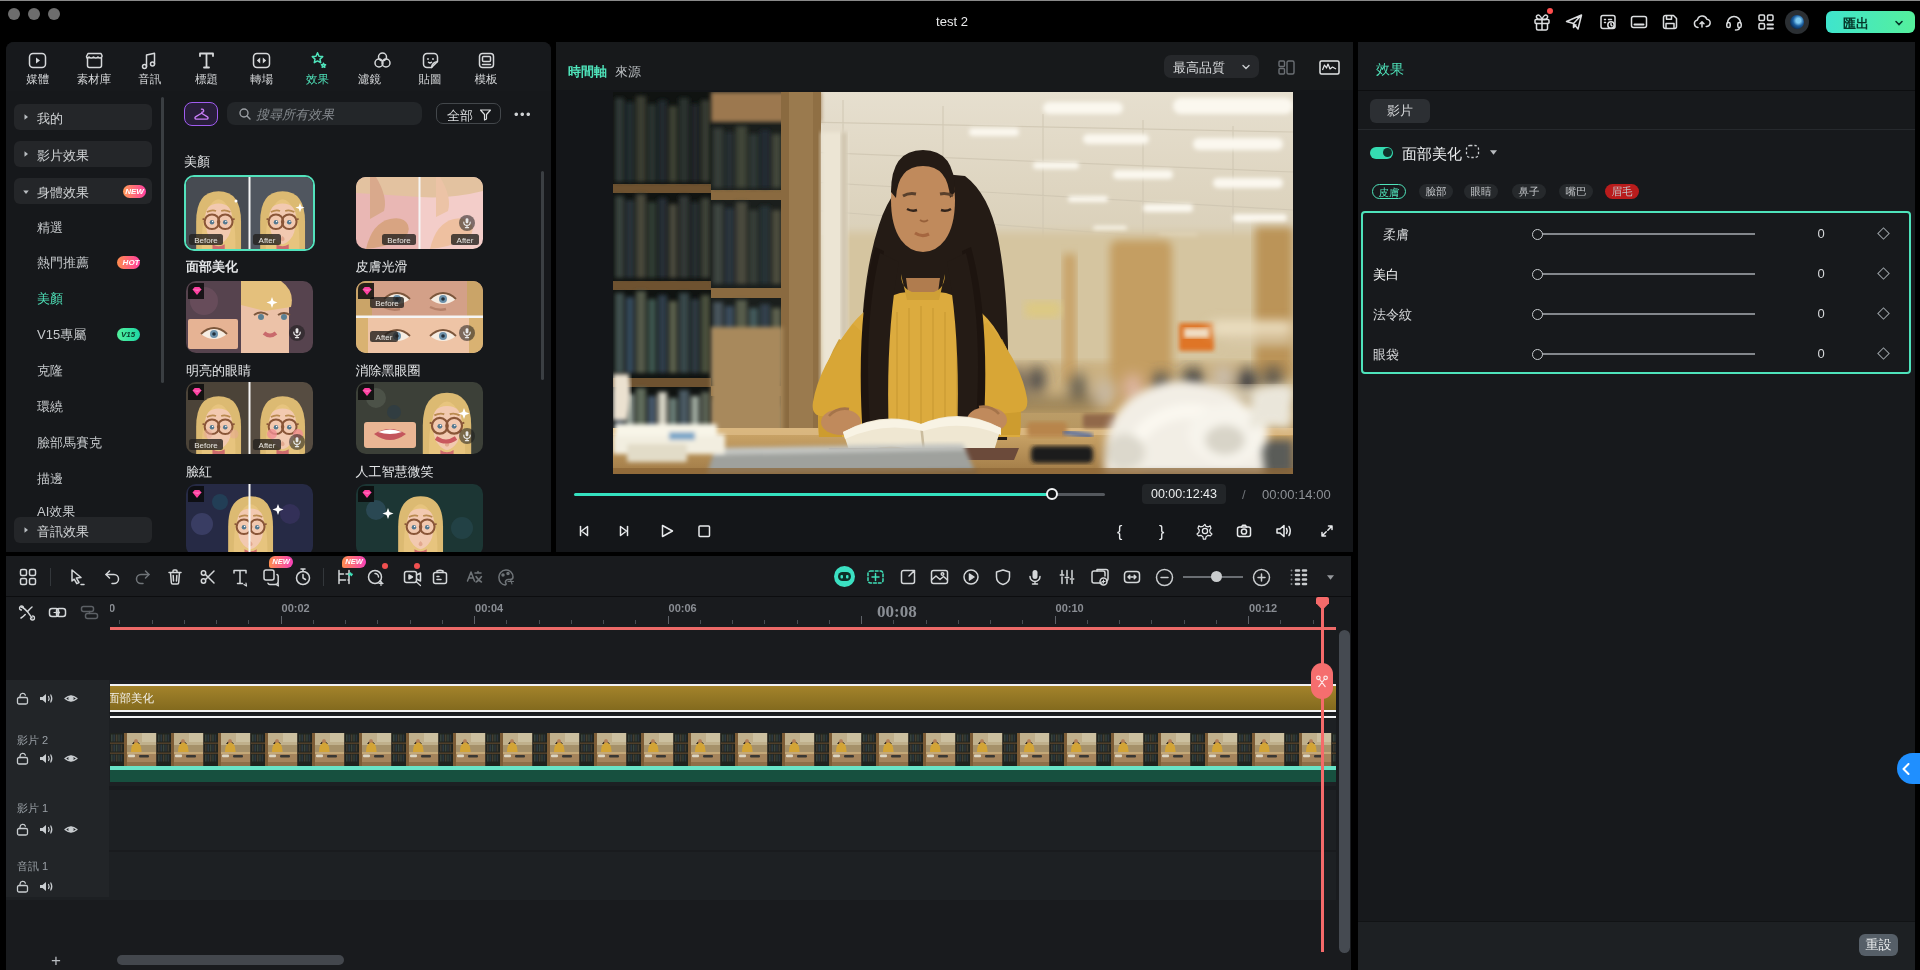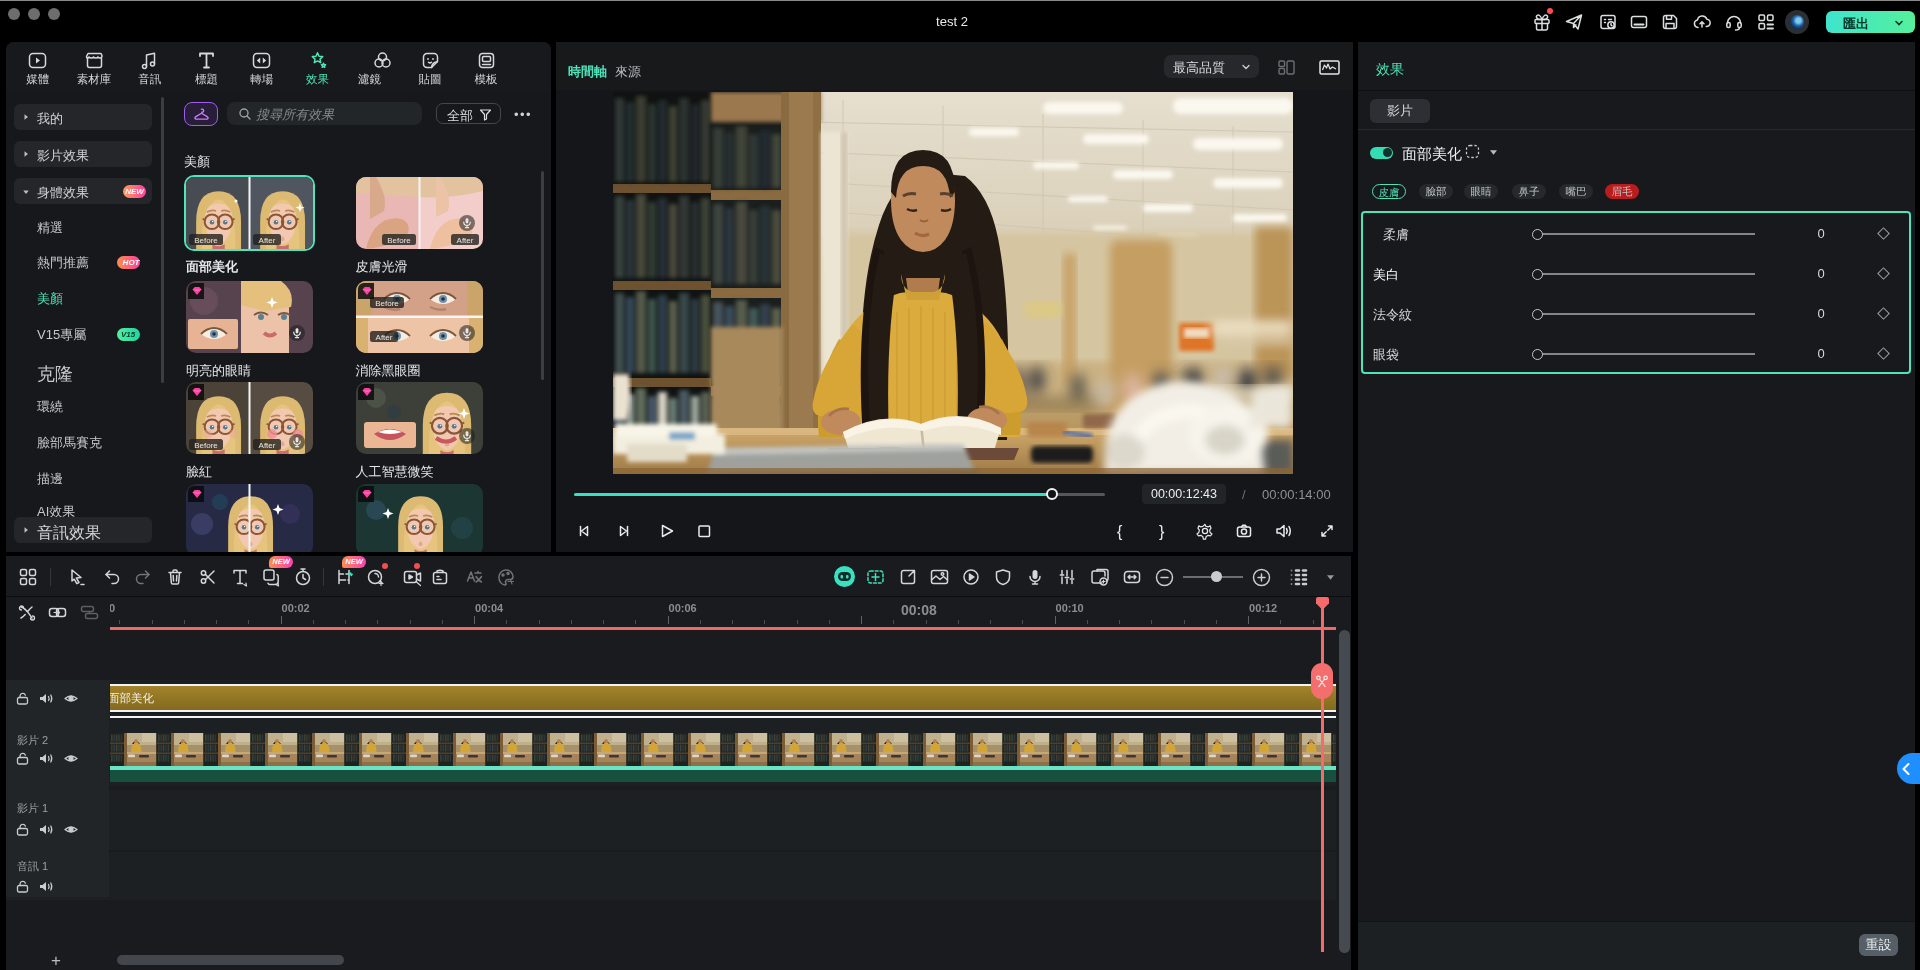--- a/index.html
+++ b/index.html
@@ -184,30 +184,30 @@
         </svg>
         <div style="position:absolute;left:23px;top:6px;font-size:13px;color:#d2d5d7;">身體效果</div>
         <div style="position:absolute;right:6px;top:6.5px;width:23px;height:13px;border-radius:7px;background:linear-gradient(90deg,#ff9a57,#ff3fa0);color:#fff;font-size:8px;font-weight:bold;font-style:italic;text-align:center;line-height:13px;">NEW</div>
       </div>
 <div class="abs" style="left:31px;top:127.5px;font-size:13px;color:#c6c9cc;">精選</div>
 <div class="abs" style="left:31px;top:163.0px;font-size:13px;color:#c6c9cc;">熱門推薦</div>
 <div class="abs" style="left:110.5px;top:164.5px;width:23px;height:13px;border-radius:7px;background:linear-gradient(90deg,#ff8d4e,#ff3fa0);color:#fff;font-size:8px;font-weight:bold;font-style:italic;text-align:right;line-height:13px;">HOT</div>
 <div class="abs" style="left:31px;top:199.0px;font-size:13px;color:#4fe3ba;">美顏</div>
 <div class="abs" style="left:31px;top:235.0px;font-size:13px;color:#c6c9cc;">V15專屬</div>
 <div class="abs" style="left:110.5px;top:236.5px;width:23px;height:13px;border-radius:7px;background:linear-gradient(90deg,#52f09c,#1ed6a5);color:#0a3b28;font-size:8px;font-weight:bold;font-style:italic;text-align:center;line-height:13px;">V15</div>
-<div class="abs" style="left:31px;top:271.0px;font-size:18px;color:#c6c9cc;">克隆</div>
+<div class="abs" style="left:31px;top:271.0px;font-size:13px;color:#c6c9cc;">克隆</div>
 <div class="abs" style="left:31px;top:307.0px;font-size:13px;color:#c6c9cc;">環繞</div>
 <div class="abs" style="left:31px;top:343.0px;font-size:13px;color:#c6c9cc;">臉部馬賽克</div>
 <div class="abs" style="left:31px;top:379.0px;font-size:13px;color:#c6c9cc;">描邊</div>
 <div class="abs" style="left:31px;top:412.0px;font-size:13px;color:#c6c9cc;">AI效果</div>
 <div class="abs" style="left:8px;top:426px;width:138px;height:26px;border-radius:6px;background:#242629;">
         <svg width="8" height="8" viewBox="0 0 8 8" style="position:absolute;left:8px;top:9px;">
           <path d="M2.5 1.2L6 4 2.5 6.8z" fill="#b9bdc1"></path>
         </svg>
-        <div style="position:absolute;left:23px;top:6px;font-size:16px;color:#d2d5d7;">音訊效果</div>
+        <div style="position:absolute;left:23px;top:6px;font-size:13px;color:#d2d5d7;">音訊效果</div>
       </div>
 <div class="abs" style="left:154.5px;top:6px;width:3px;height:286px;border-radius:2px;background:#3a3e42;"></div>
 </div>
 <div class="abs" style="left:168px;top:49px;width:377px;height:461px;overflow:hidden;">
 <svg width="0" height="0" style="position:absolute;">
 <defs>
 <g id="gface">
  <path d="M8 80 L8 38 Q8 8 30 8 Q52 8 52 38 L52 80 Z" fill="#dcba72"></path>
  <path d="M14 80 Q12 40 18 28 Q24 16 30 16 Q36 16 42 28 Q48 40 46 80 Z" fill="#e7c47e"></path>
  <path d="M17 34 Q17 20 30 20 Q43 20 43 34 Q43 50 37 56 Q33 60 30 60 Q27 60 23 56 Q17 50 17 34 Z" fill="#f2c9b0"></path>
@@ -1012,21 +1012,21 @@
         <div class="abs" style="left:1113.0px;top:63.5px;width:1px;height:4.5px;background:#4a4e54;"></div>
         <div class="abs" style="left:1145.2px;top:63.5px;width:1px;height:4.5px;background:#4a4e54;"></div>
         <div class="abs" style="left:1177.5px;top:63.5px;width:1px;height:4.5px;background:#4a4e54;"></div>
         <div class="abs" style="left:1209.8px;top:63.5px;width:1px;height:4.5px;background:#4a4e54;"></div>
         <div class="abs" style="left:1242.0px;top:60px;width:1px;height:8px;background:#5e6268;"></div>
         <div class="abs" style="left:1274.2px;top:63.5px;width:1px;height:4.5px;background:#4a4e54;"></div>
         <div class="abs" style="left:1306.5px;top:63.5px;width:1px;height:4.5px;background:#4a4e54;"></div>
         <div class="abs" style="left:275.6px;top:46px;font-size:11px;font-weight:bold;color:#8a8e94;">00:02</div>
         <div class="abs" style="left:469.1px;top:46px;font-size:11px;font-weight:bold;color:#8a8e94;">00:04</div>
         <div class="abs" style="left:662.6px;top:46px;font-size:11px;font-weight:bold;color:#8a8e94;">00:06</div>
-        <div class="abs" style="left:895px;top:46px;font-size:14px;font-weight:bold;color:#8a8e94;">00:08</div>
+        <div class="abs" style="left:871px;top:46px;font-size:17px;font-weight:bold;color:#8a8e94;font-family:Liberation Serif, serif;">00:08</div>
         <div class="abs" style="left:1049.6px;top:46px;font-size:11px;font-weight:bold;color:#8a8e94;">00:10</div>
         <div class="abs" style="left:1243.1px;top:46px;font-size:11px;font-weight:bold;color:#8a8e94;">00:12</div>
         <div class="abs" style="left:81px;top:46px;font-size:11px;font-weight:bold;color:#8a8e94;">00:00</div>
         <div class="abs" style="left:104px;top:71px;width:1226px;height:2.5px;background:#ed6a68;"></div>
       </div>
     </div>
 <svg class="abs" width="19" height="19" viewBox="0 0 19 19" style="left:11px;top:47px;">
       <g stroke="#d4d7d9" stroke-width="1.5" fill="none" stroke-linecap="round" stroke-linejoin="round">
         <path d="M4 4c5 1 8 7 11 11M15 4c-1.5 1.2-3 2.8-4.5 4.7M8.2 11.5C6.8 13 5.3 14.2 4 15"></path>
         <path d="M13.5 15a2 2 0 102-2M6.5 5a2 2 0 10-2 2" stroke-width="1.3"></path>

